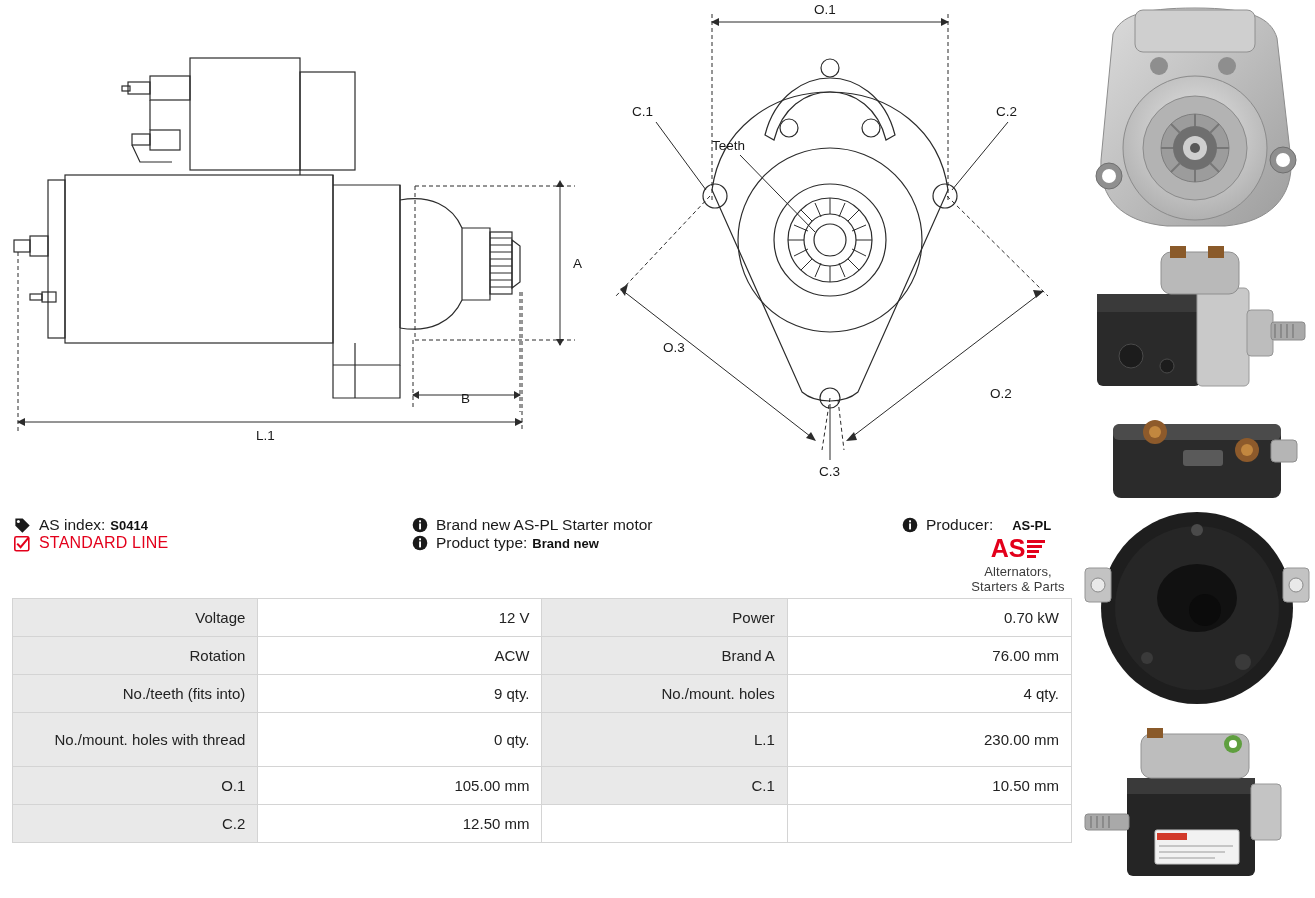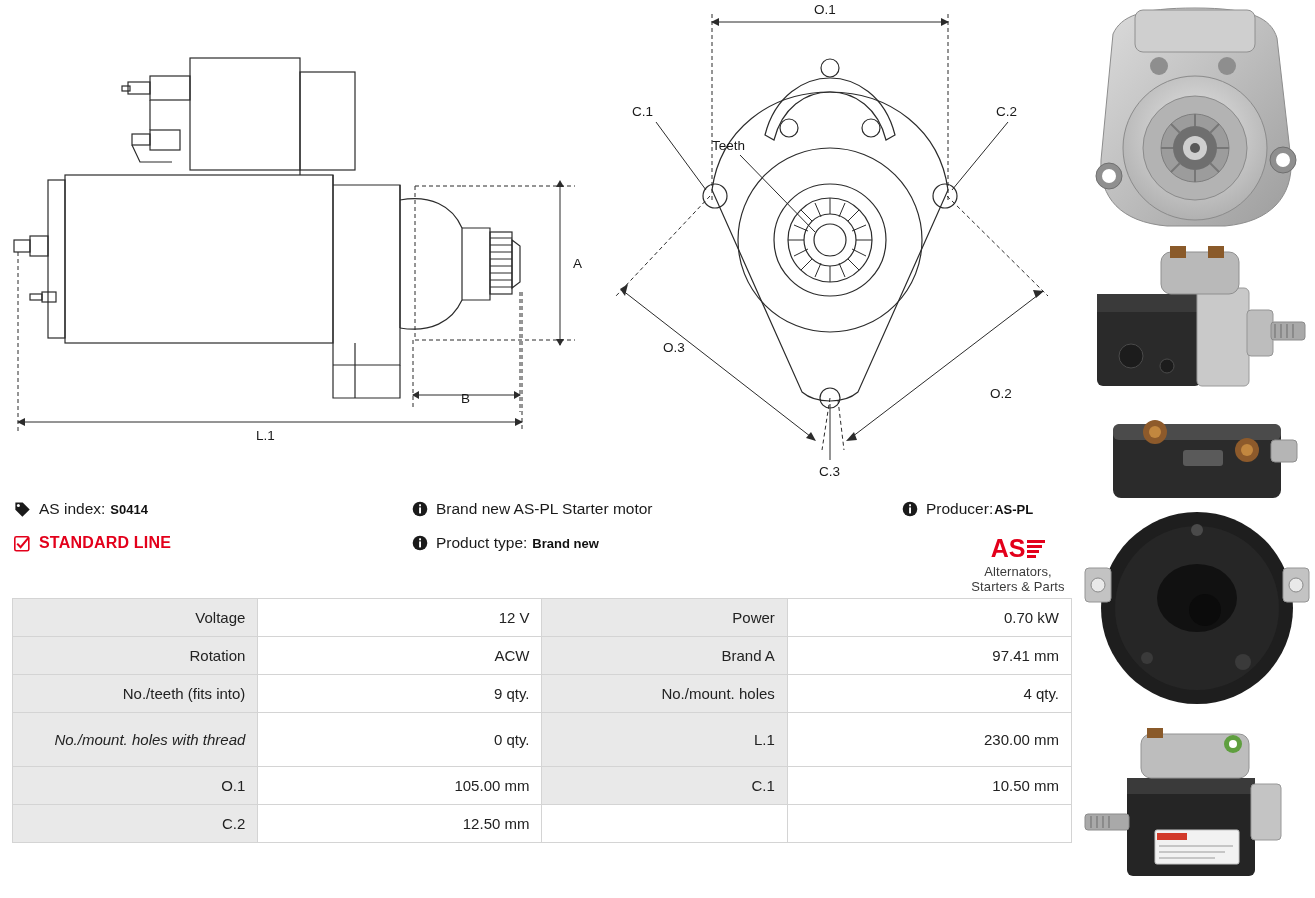--- a/index.html
+++ b/index.html
@@ -18,27 +18,27 @@
   .draw-side { position: absolute; left: 0; top: 0; width: 600px; height: 480px; }
   .draw-front { position: absolute; left: 600px; top: 0; width: 470px; height: 490px; }
 
   
   .info { position: absolute; left: 14px; top: 500px; width: 1060px; height: 90px; }
   .info-row { display: flex; align-items: flex-start; }
   .info-col { display: flex; align-items: center; }
   .col-1 { width: 398px; }
   .col-2 { width: 490px; }
   .col-3 { width: 170px; }
-  .info-line-1 { height: 34px; }
+  .info-line-1 { height: 34px; align-items: flex-end; }
   .info-line-2 { height: 34px; }
   .info-label { font-size: 15.5px; color: #1a1a1a; }
   .info-val { font-weight: bold; font-size: 13px; color: #111; }
   .std-line {
     color: #e3001b;
-    font-weight: bold;
+    font-weight: normal;
     font-size: 16px;
     letter-spacing: .2px;
   }
   .ic { display: inline-block; margin-right: 8px; vertical-align: middle; }
   .ic svg { display: block; }
 
   
   .aspl-logo {
     position: absolute; left: 962px; top: 536px;
     width: 112px; text-align: center;
@@ -77,21 +77,21 @@
     width: 234px;
   }
   .spec-table td.val {
     background: #ffffff;
     text-align: right;
     color: #222;
     width: 271px;
   }
   .spec-table td.empty { background: #ffffff; border: 1px solid #d4d4d4; }
   .spec-table tr.tall td { height: 54px; }
-  .spec-table td.lbl.wrap { line-height: 1.15; font-style: italic; }
+  .spec-table td.lbl.wrap { line-height: 1.15; }
 
   
   .photos { position: absolute; right: 0; top: 0; width: 240px; height: 898px; }
   .photo { position: absolute; left: 0; width: 240px; }
   .ph1 { top: 0; height: 236px; }
   .ph2 { top: 238px; height: 170px; }
   .ph3 { top: 410px; height: 310px; }
   .ph4 { top: 722px; height: 176px; }
 
   
@@ -306,21 +306,21 @@
 
       <div class="info-col col-3">
         <span class="ic">
           <svg width="16" height="16" viewBox="0 0 16 16">
             <circle cx="8" cy="8" r="7.3" fill="#1a1a1a"></circle>
             <rect x="7.1" y="6.4" width="1.9" height="6" fill="#ffffff"></rect>
             <rect x="7.1" y="3.3" width="1.9" height="2" fill="#ffffff"></rect>
           </svg>
         </span>
         <span class="info-label">Producer:</span>
-        <span class="info-val" style="margin-left:1px">AS-PL</span>
+        <span class="info-val" style="margin-left:19px">AS-PL</span>
       </div>
     </div>
 
     <div class="info-row info-line-2">
       <div class="info-col col-1">
         <span class="ic">
           <svg width="17" height="17" viewBox="0 0 17 17">
             <rect x="0.8" y="1.8" width="14" height="14" rx="1.6" fill="none" stroke="#e3001b" stroke-width="1.6"></rect>
             <path d="M3.2 8.6 L6.6 12.2 L14.8 2.4" fill="none" stroke="#e3001b" stroke-width="2.1"></path>
           </svg>
@@ -356,21 +356,21 @@
       <tr>
         <td class="lbl">Voltage</td>
         <td class="val">12 V</td>
         <td class="lbl">Power</td>
         <td class="val">0.70 kW</td>
       </tr>
       <tr>
         <td class="lbl">Rotation</td>
         <td class="val">ACW</td>
         <td class="lbl">Brand A</td>
-        <td class="val">97.41 mm</td>
+        <td class="val">76.00 mm</td>
       </tr>
       <tr>
         <td class="lbl">No./teeth (fits into)</td>
         <td class="val">9 qty.</td>
         <td class="lbl">No./mount. holes</td>
         <td class="val">4 qty.</td>
       </tr>
       <tr class="tall">
         <td class="lbl wrap">No./mount. holes with thread</td>
         <td class="val">0 qty.</td>

